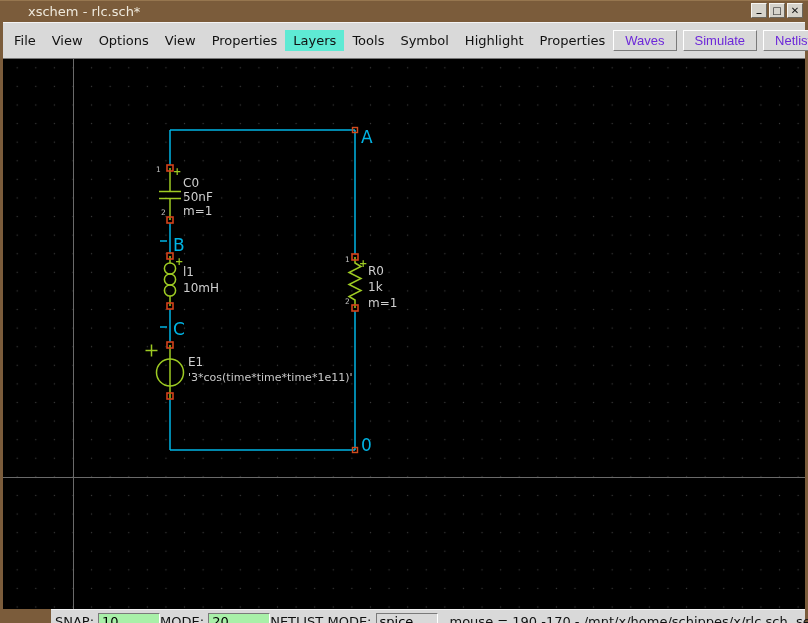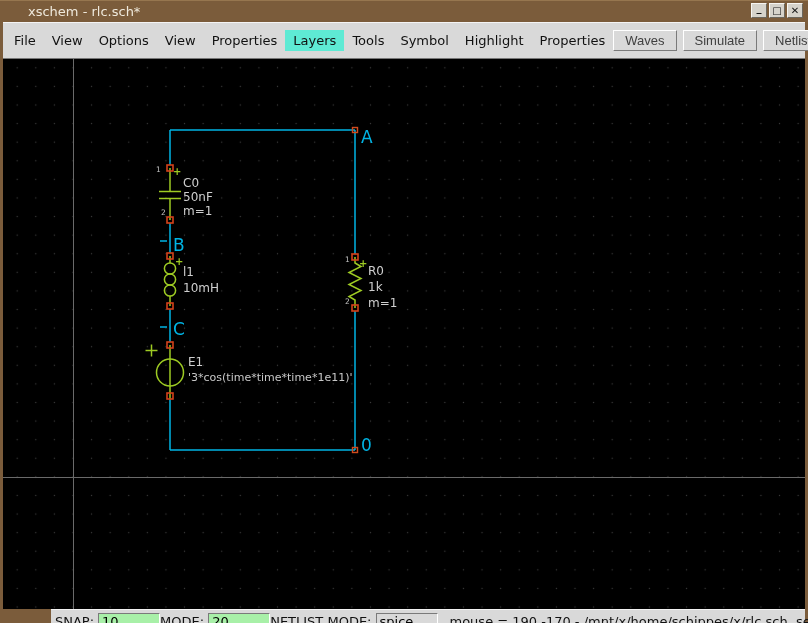--- a/index.html
+++ b/index.html
@@ -30,21 +30,21 @@
   .menubar {
     height:37px; display:flex; align-items:center;
     background:#d9d9d9; color:#111; font-size:13px;
     border-top:1px solid #f4f4f4; border-bottom:1px solid #777;
     padding:0 3px;
   }
   .menu-item { padding:3px 8px; white-space:nowrap; cursor:default; }
   .menu-item.active { background:#5eead4; }
   .menubar-spacer { flex:1; }
   .toolbtn {
-    background:#d9d9d9; color:#404040; font-size:13px;
+    background:#d9d9d9; color:#6d28d9; font-size:13px;
     border:1px solid; border-color:#ffffff #7a7a7a #7a7a7a #ffffff;
     padding:2px 11px; margin-right:6px; white-space:nowrap; cursor:default;
   }
   
   .canvas {
     position:relative; width:802px; height:550px; background:#000; overflow:hidden;
     background-image: radial-gradient(circle, #3c3c3c 0.8px, transparent 1px);
     background-size: 18.6px 18.6px;
     background-position: 4.9px 18.1px;
   }

